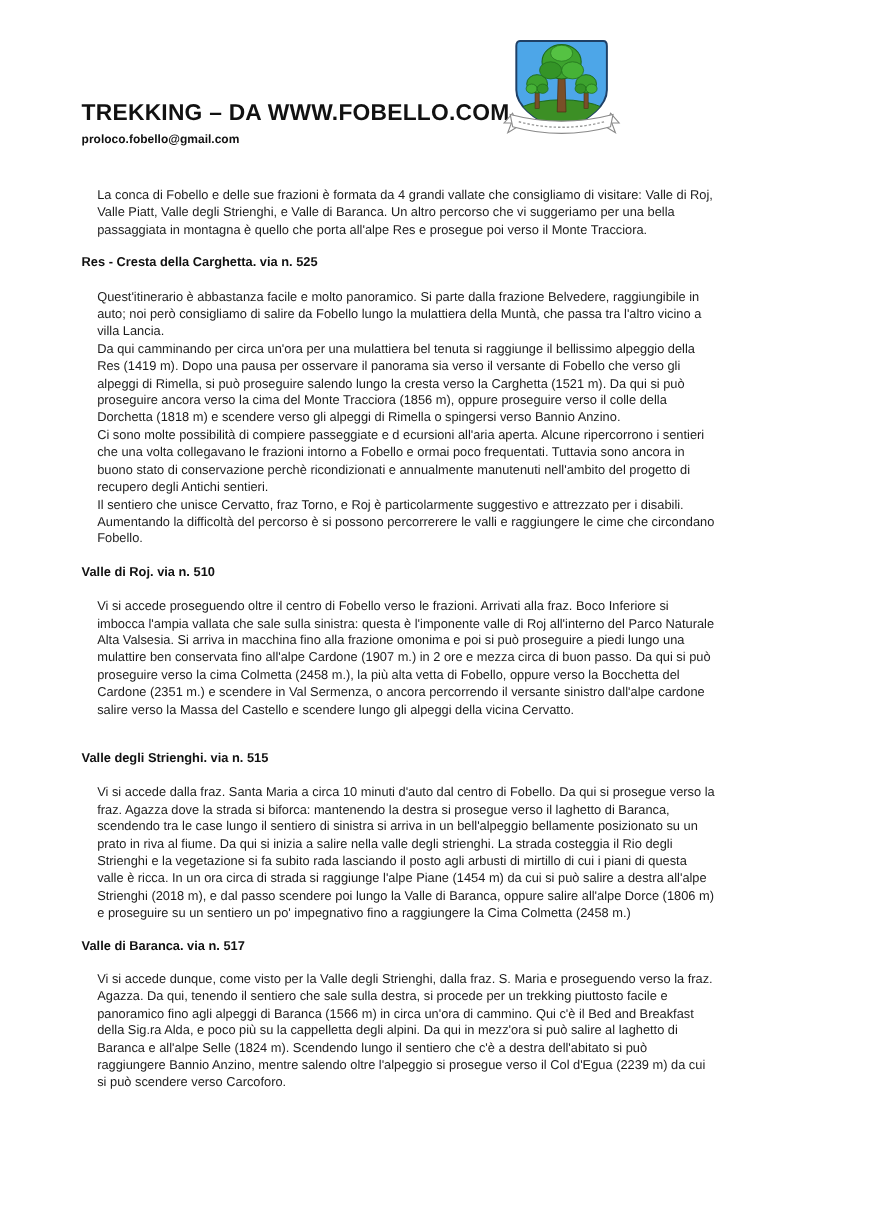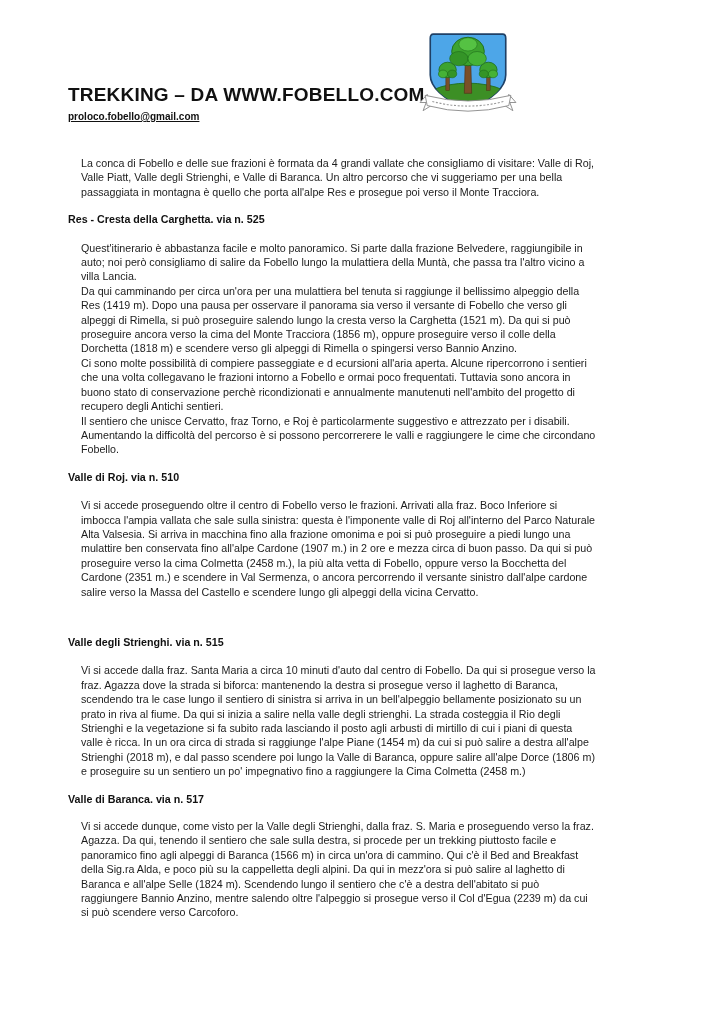--- a/index.html
+++ b/index.html
@@ -25,21 +25,20 @@
     color: #111111;
     letter-spacing: 0.2px;
     white-space: nowrap;
   }
   .doc-email {
     display: inline-block;
     margin-top: 2px;
     font-size: 10px;
     font-weight: bold;
     color: #111111;
-    text-decoration: underline;
     cursor: pointer;
   }
   .logo {
     position: absolute;
     left: 417px;
     top: 30px;
     width: 102px;
     height: 94px;
   }
   .content {
@@ -58,21 +57,21 @@
     margin: 0;
     font-size: 10.7px;
     line-height: 14.4px;
     font-weight: bold;
     color: #111111;
   }
   .sec-res      h2 { }
   .sec-res      p  { margin-top: 14px; }
   .sec-roj      h2 { margin-top: 0; }
   .sec-roj      p  { margin-top: 14px; }
-  .sec-strien   h2 { margin-top: 36px; }
+  .sec-strien   h2 { margin-top: 26px; }
   .sec-strien   p  { margin-top: 14px; }
   .sec-baranca  h2 { margin-top: 8px; }
   .sec-baranca  p  { margin-top: 13px; }
 </style>
 </head>
 <body>
 
 <div class="header-block">
   <h1 class="doc-title">TREKKING – DA WWW.FOBELLO.COM</h1>
   <a class="doc-email">proloco.fobello@gmail.com</a>

